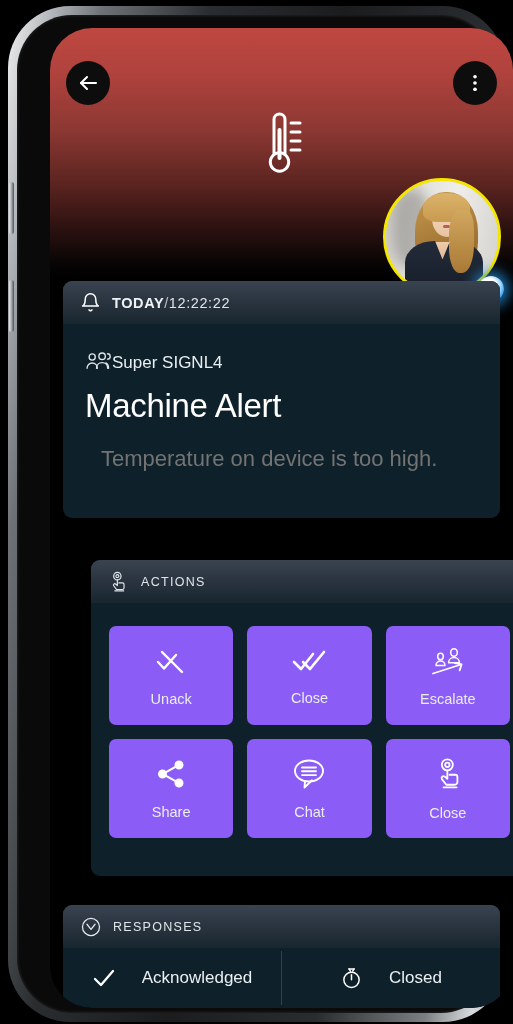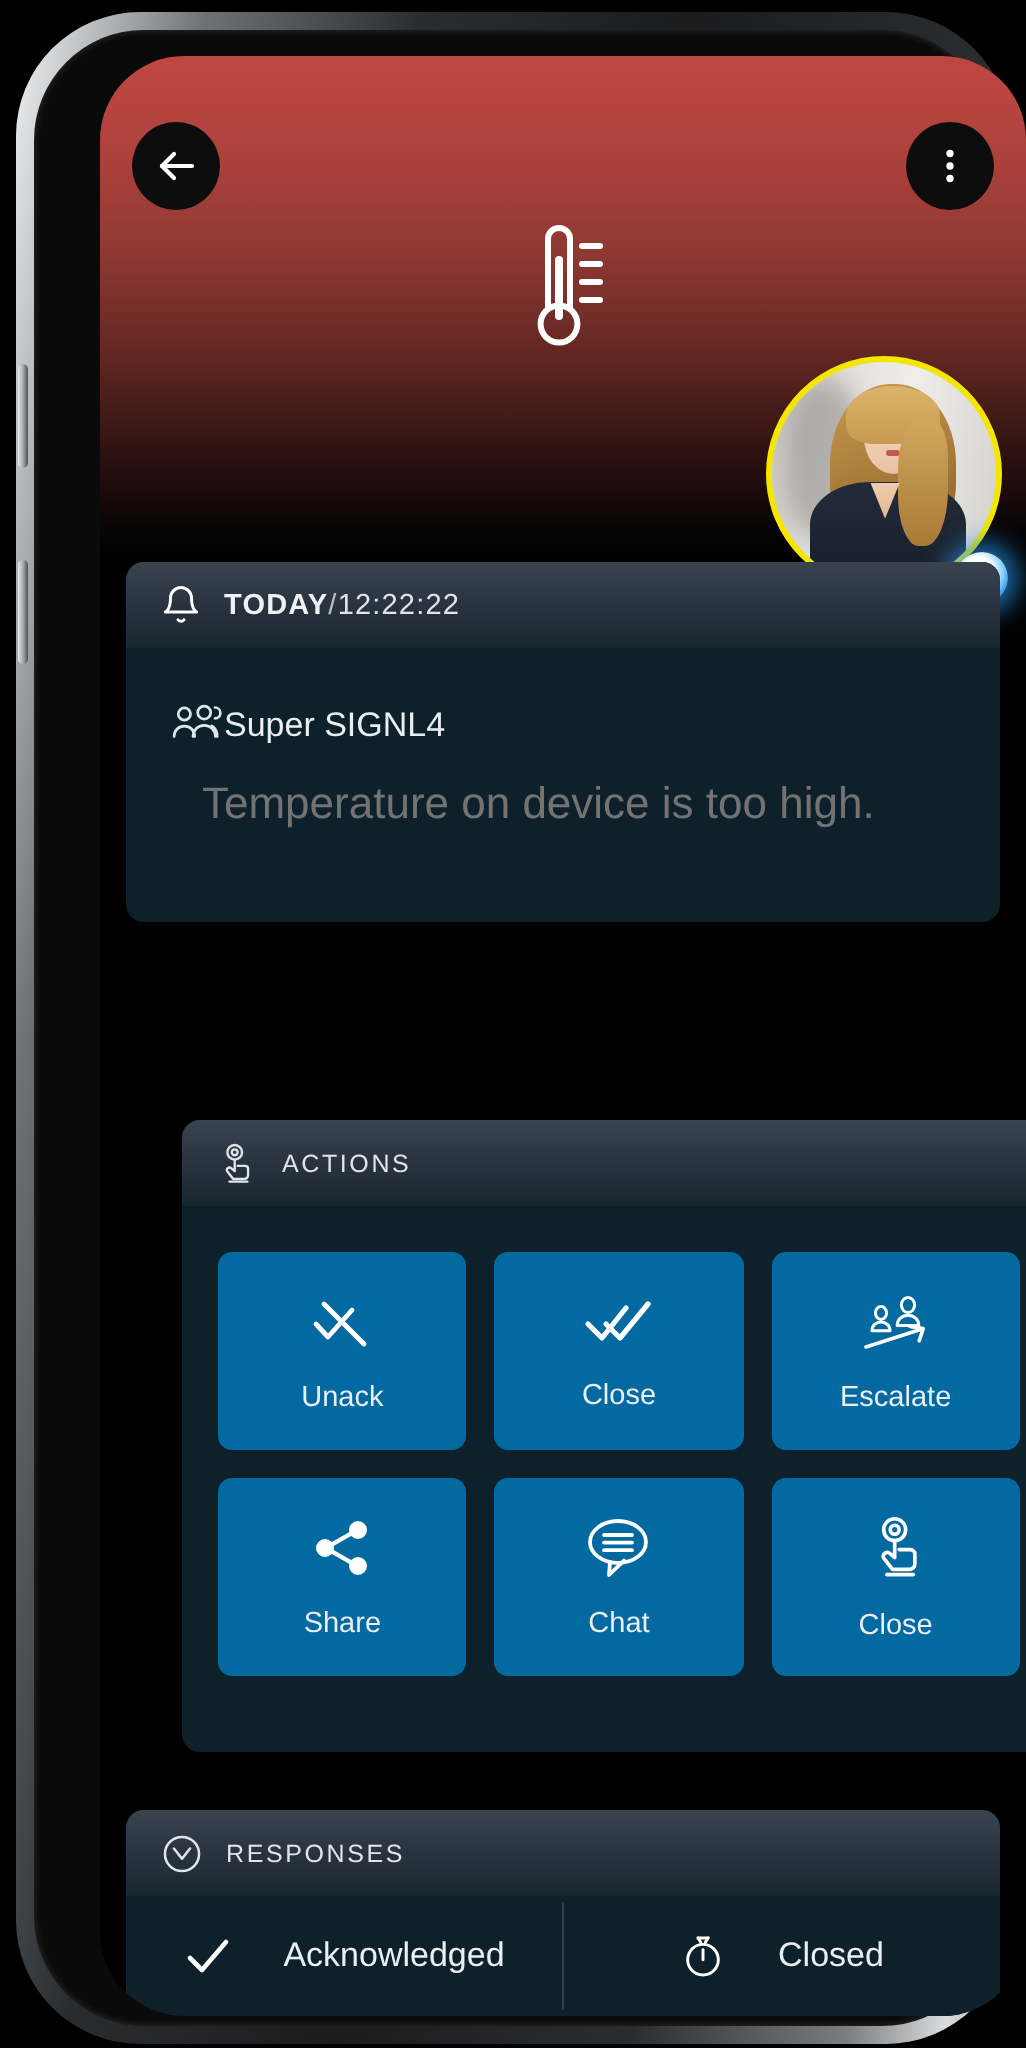--- a/index.html
+++ b/index.html
@@ -84,21 +84,21 @@
   .card-alert{top:253px;}
   .alert-body{padding:26px 22px 30px 22px;}
   .grp{display:flex;align-items:flex-end;gap:0;margin-bottom:16px;}
   .grp-name{font-size:17px;color:#e9eef1;}
   .alert-title{font-size:33px;color:#fff;font-weight:400;margin:0 0 22px;line-height:1.05;
         letter-spacing:-.3px;}
   .alert-msg{font-size:22px;color:#737373;margin:16px;}
 
   .card-actions{top:532px;padding-bottom:12px;margin-left:28px;}
   .act-grid{display:grid;grid-template-columns:repeat(3,1fr);gap:14px;padding:23px 18px 26px;}
-  .tile{background:#0369a1;border-radius:7px;height:99px;display:flex;flex-direction:column;
+  .tile{background:#8b5cf6;border-radius:7px;height:99px;display:flex;flex-direction:column;
         align-items:center;justify-content:center;gap:14px;cursor:pointer;}
   .tile .lbl{font-size:14.5px;color:#e9eef1;}
 
   .card-resp{top:877px;height:127px;border-radius:9px 9px 0 0;}
   .resp-tabs{display:flex;align-items:center;height:60px;}
   .resp-tab{flex:1;display:flex;align-items:center;justify-content:center;gap:26px;
         font-size:17px;color:#eaeff2;cursor:pointer;height:100%;}
   .resp-div{width:1px;height:54px;background:#32424c;}
 
   svg{display:block;}
@@ -183,20 +183,21 @@
                 <circle cx="8" cy="7" r="3.4"></circle>
                 <path d="M2.3 19.5c0-3.4 2.5-5.8 5.7-5.8s5.7 2.4 5.7 5.8"></path>
                 <circle cx="19" cy="6.2" r="3.6"></circle>
                 <path d="M12.8 19.5c0-3.6 2.7-6.2 6.2-6.2s6.2 2.6 6.2 6.2"></path>
                 <path d="M25 9.4a3 3 0 1 0 0-6"></path>
                 <path d="M26.2 19.5c0-3-1.2-5-3-5.9"></path>
               </svg>
             </span>
             <span class="grp-name">Super SIGNL4</span>
           </div>
+          <h1 class="alert-title">Machine Alert</h1>
           <p class="alert-msg">Temperature on device is too high.</p>
         </div>
       </div>
 
       <div class="card card-actions">
         <div class="card-head">
           <span>
             <svg width="22" height="22" viewBox="0 0 24 24" fill="none" stroke="#dfe6ea" stroke-width="1.3" stroke-linecap="round" stroke-linejoin="round">
               <circle cx="10.2" cy="5.6" r="1.6"></circle>
                 <circle cx="10.2" cy="5.6" r="4"></circle>

